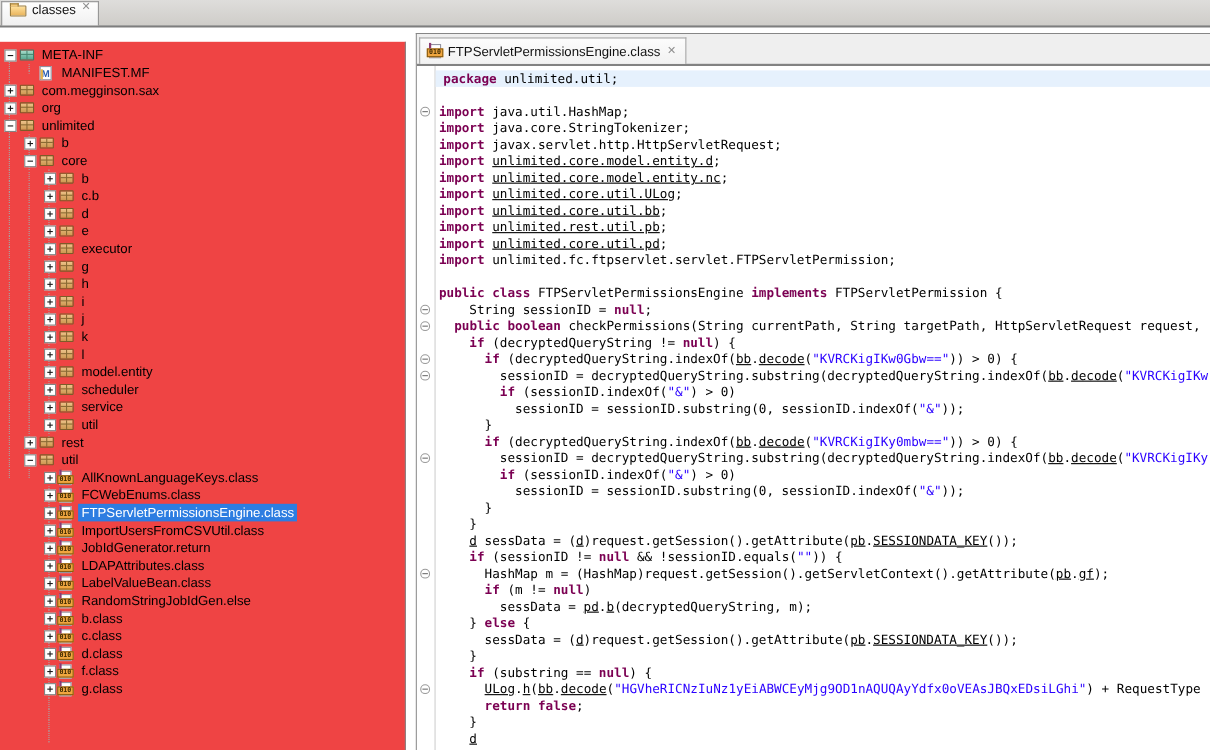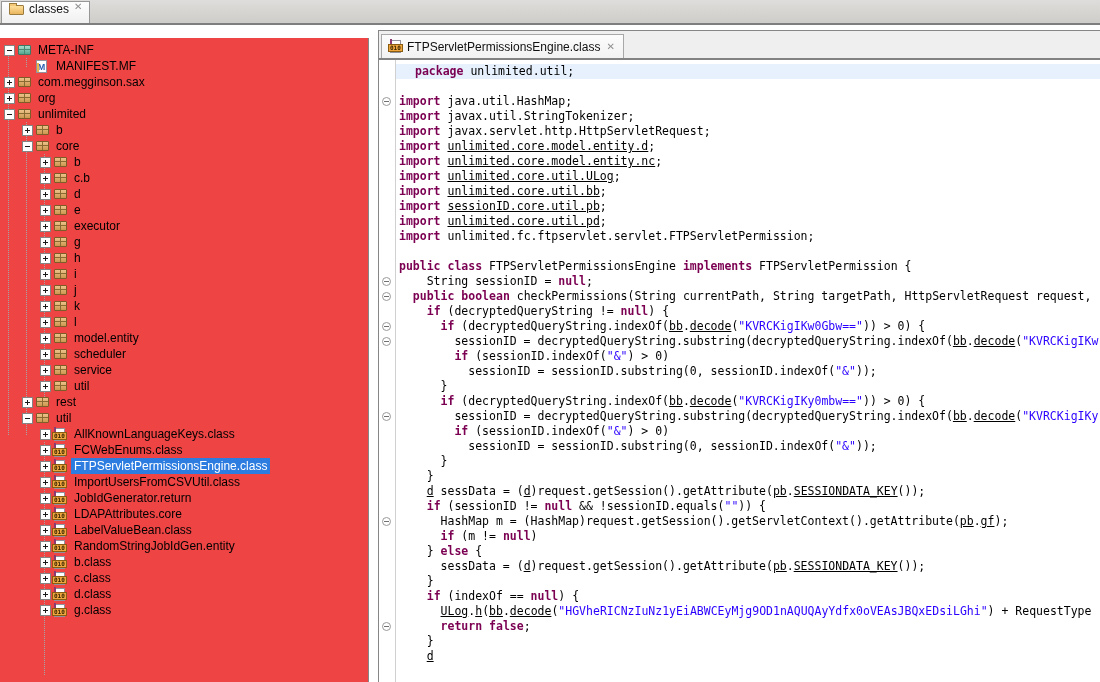--- a/index.html
+++ b/index.html
@@ -61,21 +61,21 @@
               border:1px solid #a8a8a8;border-bottom:none;font-size:12px;color:#111}
   .editor{position:absolute;left:0;top:29px;right:0;bottom:0;overflow:hidden;background:#fff}
   .ruler{position:absolute;left:0;top:0;width:16px;bottom:0;background:#fff}
   .ruler-sep{position:absolute;left:16px;top:0;width:1px;bottom:0;background:#d0d0d0}
   .fold{position:absolute;left:3px;width:9px;height:9px;border:1px solid #9a9a9a;border-radius:50%;
         background:#fff;box-sizing:border-box}
   .fold::before{content:"";position:absolute;left:1px;right:1px;top:3px;height:1px;background:#707070}
   .code{position:absolute;left:17px;top:0;right:0;bottom:0;padding:4px 0 0 3px;
         font-family:"DejaVu Sans Mono",monospace;font-size:11.5px;line-height:15px;color:#000}
   .code-line{height:15px;white-space:pre}
-  .code-line.hl{background:var(--hl);margin-left:-3px;padding-left:19px}
+  .code-line.hl{background:var(--hl);margin-left:-3px;padding-left:7px}
   .seg-k{color:var(--kw);font-weight:bold}
   .seg-s{color:var(--str)}
   .seg-u{text-decoration:underline}
 </style>
 </head>
 <body>
 
 <div class="main-tabbar">
   <div class="tab-classes">
     <span class="ic ic-folder"></span>
@@ -380,41 +380,41 @@
         <span class="tree-label">JobIdGenerator.return</span>
       </div>
       <div class="tree-row">
         <span class="indent" style="width: 36px;"></span>
         <span class="exp-slot">
           <span class="exp plus"></span>
         </span>
         <span class="icon-slot">
           <span class="ic ic-page ic-class"></span>
         </span>
-        <span class="tree-label">LDAPAttributes.core</span>
+        <span class="tree-label">LDAPAttributes.class</span>
       </div>
       <div class="tree-row">
         <span class="indent" style="width: 36px;"></span>
         <span class="exp-slot">
           <span class="exp plus"></span>
         </span>
         <span class="icon-slot">
           <span class="ic ic-page ic-class"></span>
         </span>
         <span class="tree-label">LabelValueBean.class</span>
       </div>
       <div class="tree-row">
         <span class="indent" style="width: 36px;"></span>
         <span class="exp-slot">
           <span class="exp plus"></span>
         </span>
         <span class="icon-slot">
           <span class="ic ic-page ic-class"></span>
         </span>
-        <span class="tree-label">RandomStringJobIdGen.entity</span>
+        <span class="tree-label">RandomStringJobIdGen.else</span>
       </div>
       <div class="tree-row">
         <span class="indent" style="width: 36px;"></span>
         <span class="exp-slot">
           <span class="exp plus"></span>
         </span>
         <span class="icon-slot">
           <span class="ic ic-page ic-class"></span>
         </span>
         <span class="tree-label">b.class</span>
@@ -431,20 +431,30 @@
       </div>
       <div class="tree-row">
         <span class="indent" style="width: 36px;"></span>
         <span class="exp-slot">
           <span class="exp plus"></span>
         </span>
         <span class="icon-slot">
           <span class="ic ic-page ic-class"></span>
         </span>
         <span class="tree-label">d.class</span>
+      </div>
+      <div class="tree-row">
+        <span class="indent" style="width: 36px;"></span>
+        <span class="exp-slot">
+          <span class="exp plus"></span>
+        </span>
+        <span class="icon-slot">
+          <span class="ic ic-page ic-class"></span>
+        </span>
+        <span class="tree-label">f.class</span>
       </div>
       <div class="tree-row">
         <span class="indent" style="width: 36px;"></span>
         <span class="exp-slot">
           <span class="exp plus"></span>
         </span>
         <span class="icon-slot">
           <span class="ic ic-page ic-class"></span>
         </span>
         <span class="tree-label">g.class</span>
@@ -469,27 +479,27 @@
         <span class="fold" style="top: 277px;"></span>
         <span class="fold" style="top: 352px;"></span>
         <span class="fold" style="top: 457px;"></span>
         <span class="fold" style="top: 562px;"></span>
       </div>
     <div class="ruler-sep"></div>
     <div class="code" id="code">
         <div class="code-line hl"><span class="seg-k">package</span><span class="seg-p"> unlimited.util;</span></div>
         <div class="code-line"></div>
         <div class="code-line"><span class="seg-k">import</span><span class="seg-p"> java.util.HashMap;</span></div>
-        <div class="code-line"><span class="seg-k">import</span><span class="seg-p"> javax.util.StringTokenizer;</span></div>
+        <div class="code-line"><span class="seg-k">import</span><span class="seg-p"> java.core.StringTokenizer;</span></div>
         <div class="code-line"><span class="seg-k">import</span><span class="seg-p"> javax.servlet.http.HttpServletRequest;</span></div>
         <div class="code-line"><span class="seg-k">import</span><span class="seg-p"> </span><span class="seg-u">unlimited.core.model.entity.d</span><span class="seg-p">;</span></div>
         <div class="code-line"><span class="seg-k">import</span><span class="seg-p"> </span><span class="seg-u">unlimited.core.model.entity.nc</span><span class="seg-p">;</span></div>
         <div class="code-line"><span class="seg-k">import</span><span class="seg-p"> </span><span class="seg-u">unlimited.core.util.ULog</span><span class="seg-p">;</span></div>
         <div class="code-line"><span class="seg-k">import</span><span class="seg-p"> </span><span class="seg-u">unlimited.core.util.bb</span><span class="seg-p">;</span></div>
-        <div class="code-line"><span class="seg-k">import</span><span class="seg-p"> </span><span class="seg-u">sessionID.core.util.pb</span><span class="seg-p">;</span></div>
+        <div class="code-line"><span class="seg-k">import</span><span class="seg-p"> </span><span class="seg-u">unlimited.rest.util.pb</span><span class="seg-p">;</span></div>
         <div class="code-line"><span class="seg-k">import</span><span class="seg-p"> </span><span class="seg-u">unlimited.core.util.pd</span><span class="seg-p">;</span></div>
         <div class="code-line"><span class="seg-k">import</span><span class="seg-p"> unlimited.fc.ftpservlet.servlet.FTPServletPermission;</span></div>
         <div class="code-line"></div>
         <div class="code-line"><span class="seg-k">public</span><span class="seg-p"> </span><span class="seg-k">class</span><span class="seg-p"> FTPServletPermissionsEngine </span><span class="seg-k">implements</span><span class="seg-p"> FTPServletPermission {</span></div>
         <div class="code-line"><span class="seg-p">    String sessionID = </span><span class="seg-k">null</span><span class="seg-p">;</span></div>
         <div class="code-line"><span class="seg-p">  </span><span class="seg-k">public</span><span class="seg-p"> </span><span class="seg-k">boolean</span><span class="seg-p"> checkPermissions(String currentPath, String targetPath, HttpServletRequest request,</span></div>
         <div class="code-line"><span class="seg-p">    </span><span class="seg-k">if</span><span class="seg-p"> (decryptedQueryString != </span><span class="seg-k">null</span><span class="seg-p">) {</span></div>
         <div class="code-line"><span class="seg-p">      </span><span class="seg-k">if</span><span class="seg-p"> (decryptedQueryString.indexOf(</span><span class="seg-u">bb</span><span class="seg-p">.</span><span class="seg-u">decode</span><span class="seg-p">(</span><span class="seg-s">"KVRCKigIKw0Gbw=="</span><span class="seg-p">)) &gt; 0) {</span></div>
         <div class="code-line"><span class="seg-p">        sessionID = decryptedQueryString.substring(decryptedQueryString.indexOf(</span><span class="seg-u">bb</span><span class="seg-p">.</span><span class="seg-u">decode</span><span class="seg-p">(</span><span class="seg-s">"KVRCKigIKw</span></div>
         <div class="code-line"><span class="seg-p">        </span><span class="seg-k">if</span><span class="seg-p"> (sessionID.indexOf(</span><span class="seg-s">"&amp;"</span><span class="seg-p">) &gt; 0)</span></div>
@@ -498,23 +508,24 @@
         <div class="code-line"><span class="seg-p">      </span><span class="seg-k">if</span><span class="seg-p"> (decryptedQueryString.indexOf(</span><span class="seg-u">bb</span><span class="seg-p">.</span><span class="seg-u">decode</span><span class="seg-p">(</span><span class="seg-s">"KVRCKigIKy0mbw=="</span><span class="seg-p">)) &gt; 0) {</span></div>
         <div class="code-line"><span class="seg-p">        sessionID = decryptedQueryString.substring(decryptedQueryString.indexOf(</span><span class="seg-u">bb</span><span class="seg-p">.</span><span class="seg-u">decode</span><span class="seg-p">(</span><span class="seg-s">"KVRCKigIKy</span></div>
         <div class="code-line"><span class="seg-p">        </span><span class="seg-k">if</span><span class="seg-p"> (sessionID.indexOf(</span><span class="seg-s">"&amp;"</span><span class="seg-p">) &gt; 0)</span></div>
         <div class="code-line"><span class="seg-p">          sessionID = sessionID.substring(0, sessionID.indexOf(</span><span class="seg-s">"&amp;"</span><span class="seg-p">));</span></div>
         <div class="code-line"><span class="seg-p">      }</span></div>
         <div class="code-line"><span class="seg-p">    }</span></div>
         <div class="code-line"><span class="seg-p">    </span><span class="seg-u">d</span><span class="seg-p"> sessData = (</span><span class="seg-u">d</span><span class="seg-p">)request.getSession().getAttribute(</span><span class="seg-u">pb</span><span class="seg-p">.</span><span class="seg-u">SESSIONDATA_KEY</span><span class="seg-p">());</span></div>
         <div class="code-line"><span class="seg-p">    </span><span class="seg-k">if</span><span class="seg-p"> (sessionID != </span><span class="seg-k">null</span><span class="seg-p"> &amp;&amp; !sessionID.equals(</span><span class="seg-s">""</span><span class="seg-p">)) {</span></div>
         <div class="code-line"><span class="seg-p">      HashMap m = (HashMap)request.getSession().getServletContext().getAttribute(</span><span class="seg-u">pb</span><span class="seg-p">.</span><span class="seg-u">gf</span><span class="seg-p">);</span></div>
         <div class="code-line"><span class="seg-p">      </span><span class="seg-k">if</span><span class="seg-p"> (m != </span><span class="seg-k">null</span><span class="seg-p">)</span></div>
+        <div class="code-line"><span class="seg-p">        sessData = </span><span class="seg-u">pd</span><span class="seg-p">.</span><span class="seg-u">b</span><span class="seg-p">(decryptedQueryString, m);</span></div>
         <div class="code-line"><span class="seg-p">    } </span><span class="seg-k">else</span><span class="seg-p"> {</span></div>
         <div class="code-line"><span class="seg-p">      sessData = (</span><span class="seg-u">d</span><span class="seg-p">)request.getSession().getAttribute(</span><span class="seg-u">pb</span><span class="seg-p">.</span><span class="seg-u">SESSIONDATA_KEY</span><span class="seg-p">());</span></div>
         <div class="code-line"><span class="seg-p">    }</span></div>
-        <div class="code-line"><span class="seg-p">    </span><span class="seg-k">if</span><span class="seg-p"> (indexOf == </span><span class="seg-k">null</span><span class="seg-p">) {</span></div>
+        <div class="code-line"><span class="seg-p">    </span><span class="seg-k">if</span><span class="seg-p"> (substring == </span><span class="seg-k">null</span><span class="seg-p">) {</span></div>
         <div class="code-line"><span class="seg-p">      </span><span class="seg-u">ULog</span><span class="seg-p">.</span><span class="seg-u">h</span><span class="seg-p">(</span><span class="seg-u">bb</span><span class="seg-p">.</span><span class="seg-u">decode</span><span class="seg-p">(</span><span class="seg-s">"HGVheRICNzIuNz1yEiABWCEyMjg9OD1nAQUQAyYdfx0oVEAsJBQxEDsiLGhi"</span><span class="seg-p">) + RequestType</span></div>
         <div class="code-line"><span class="seg-p">      </span><span class="seg-k">return</span><span class="seg-p"> </span><span class="seg-k">false</span><span class="seg-p">;</span></div>
         <div class="code-line"><span class="seg-p">    }</span></div>
         <div class="code-line"><span class="seg-p">    </span><span class="seg-u">d</span></div>
       </div>
   </div>
 </div>
 
 </body></html>

